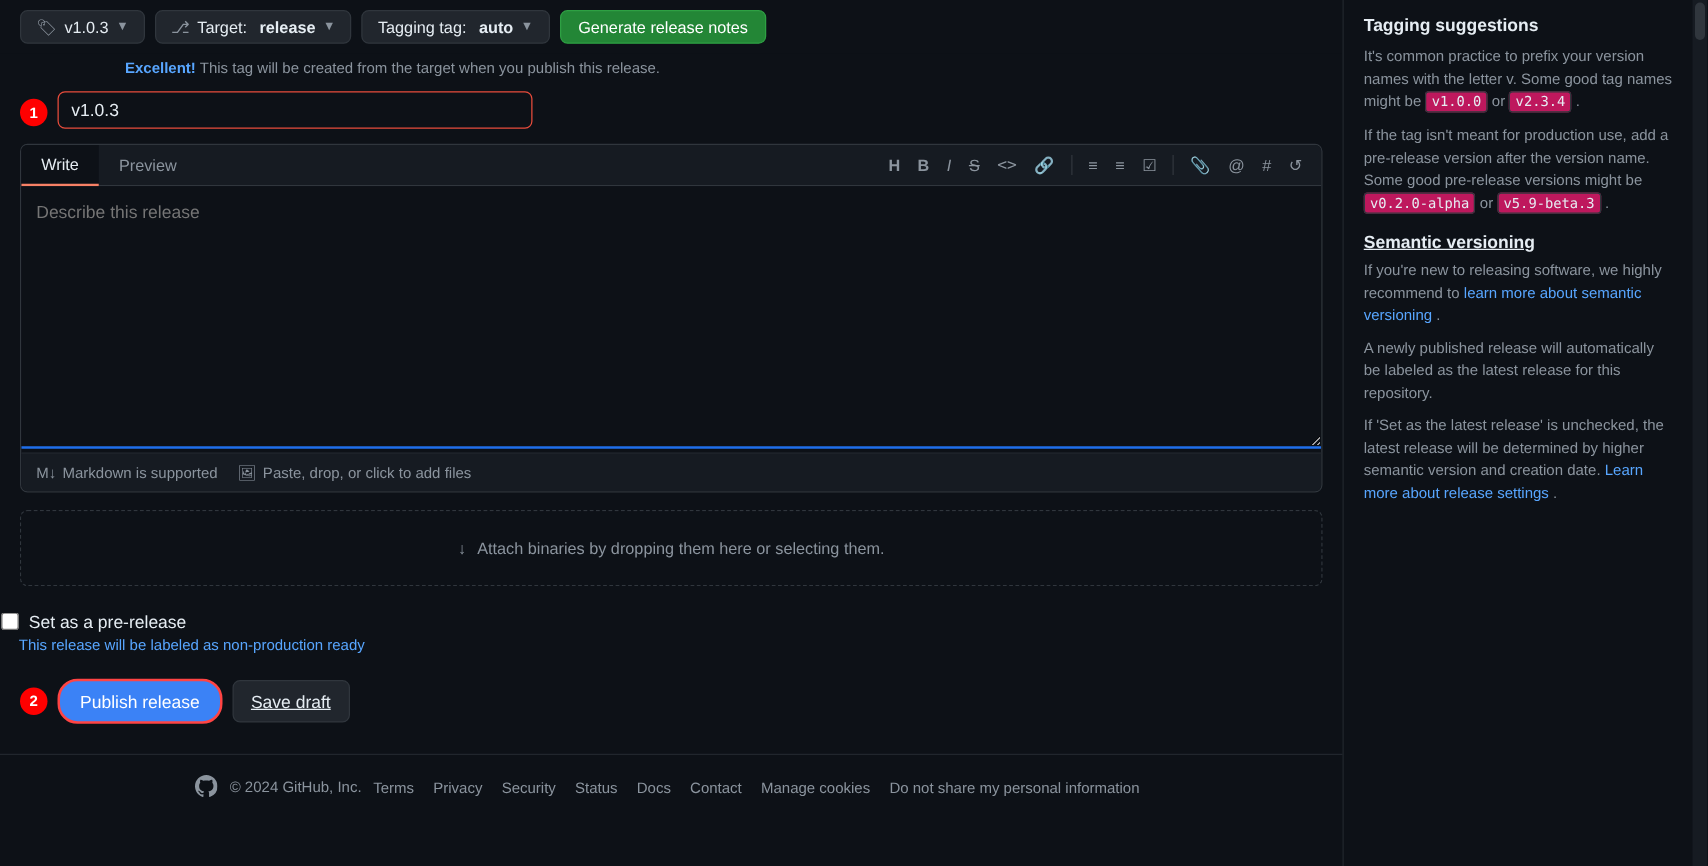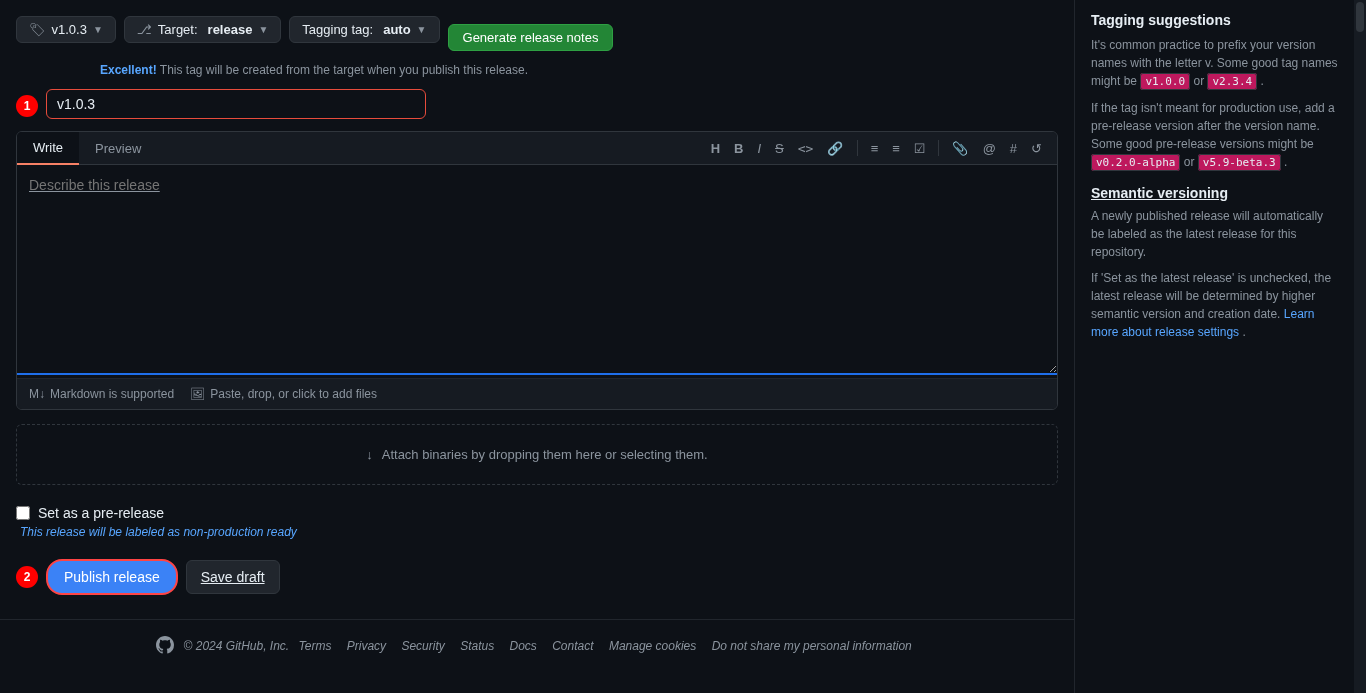--- a/index.html
+++ b/index.html
@@ -68,21 +68,20 @@
 
     .generate-btn {
       background: #238636;
       border: 1px solid #2ea043;
       color: #fff;
       border-radius: 6px;
       padding: 5px 14px;
       font-size: 13px;
       cursor: pointer;
       font-weight: 500;
-      margin-top: 16px;
     }
 
     
     .info-text {
       padding: 4px 16px 12px 100px;
       font-size: 12px;
       color: #8b949e;
     }
 
     .info-text .highlight {
@@ -196,21 +195,20 @@
       min-height: 210px;
       background: #0d1117;
       border: none;
       outline: none;
       color: #8b949e;
       font-size: 14px;
       padding: 12px;
       resize: vertical;
       font-family: inherit;
       border-bottom: 2px solid #1f6feb;
-      text-decoration: underline;
     }
 
     .editor-footer {
       display: flex;
       align-items: center;
       gap: 16px;
       padding: 8px 12px;
       background: #161b22;
       border-top: 1px solid #21262d;
       font-size: 12px;
@@ -236,44 +234,43 @@
       color: #8b949e;
       font-size: 13px;
     }
 
     .attach-arrow {
       margin-right: 6px;
     }
 
     
     .prerelease-section {
-      padding: 8px 16px 12px 16px;
+      padding: 8px 16px 12px 1px;
     }
 
     .checkbox-label {
       display: flex;
       align-items: center;
       gap: 8px;
       font-size: 14px;
       font-weight: 500;
       cursor: pointer;
     }
 
     .checkbox-label input[type="checkbox"] {
       width: 14px;
       height: 14px;
       cursor: pointer;
     }
 
     .prerelease-desc {
       margin-top: 4px;
-      margin-left: 4px;
+      margin-left: 14px;
       font-size: 12px;
       color: #58a6ff;
-      font-style: italic;
     }
 
     
     .action-section {
       padding: 8px 16px 24px 16px;
       display: flex;
       align-items: center;
       gap: 8px;
     }
 
@@ -313,21 +310,20 @@
       text-decoration: underline;
     }
 
     
     .page-footer {
       text-align: center;
       padding: 16px;
       color: #8b949e;
       font-size: 12px;
       border-top: 1px solid #21262d;
-      font-style: italic;
     }
 
     .page-footer a {
       color: #8b949e;
       text-decoration: none;
       margin: 0 6px;
     }
 
     .github-logo {
       display: inline-block;
@@ -530,20 +526,25 @@
     <p class="sidebar-text">
       <span>If the tag isn't meant for production use, add a pre-release version after the version name. Some good pre-release versions might be</span>
       <code>v0.2.0-alpha</code>
       <span> or </span>
       <code>v5.9-beta.3</code>
       <span>.</span>
     </p>
 
     <div class="sidebar-section-title">Semantic versioning</div>
 
+    <p class="sidebar-text">
+      <span>If you're new to releasing software, we highly recommend to</span>
+      <a href="#" class="sidebar-link">learn more about semantic versioning</a>
+      <span>.</span>
+    </p>
 
     <p class="sidebar-text">A newly published release will automatically be labeled as the latest release for this repository.</p>
 
     <p class="sidebar-text">
       <span>If 'Set as the latest release' is unchecked, the latest release will be determined by higher semantic version and creation date.</span>
       <a href="#" class="sidebar-link">Learn more about release settings</a>
       <span>.</span>
     </p>
   </div>
 

